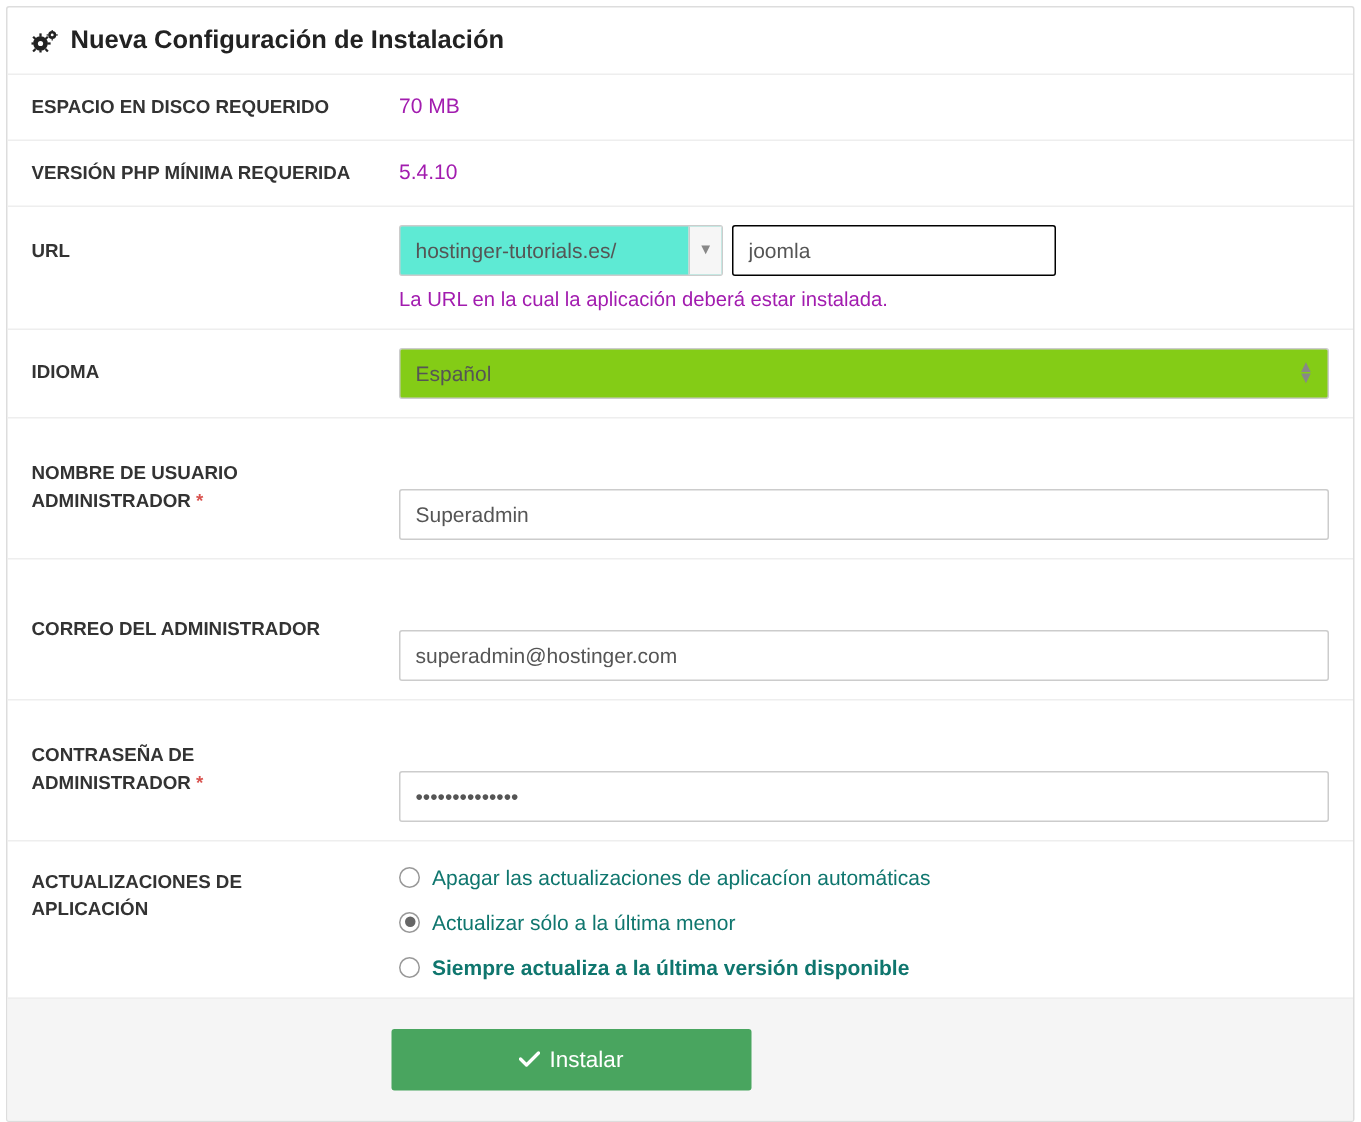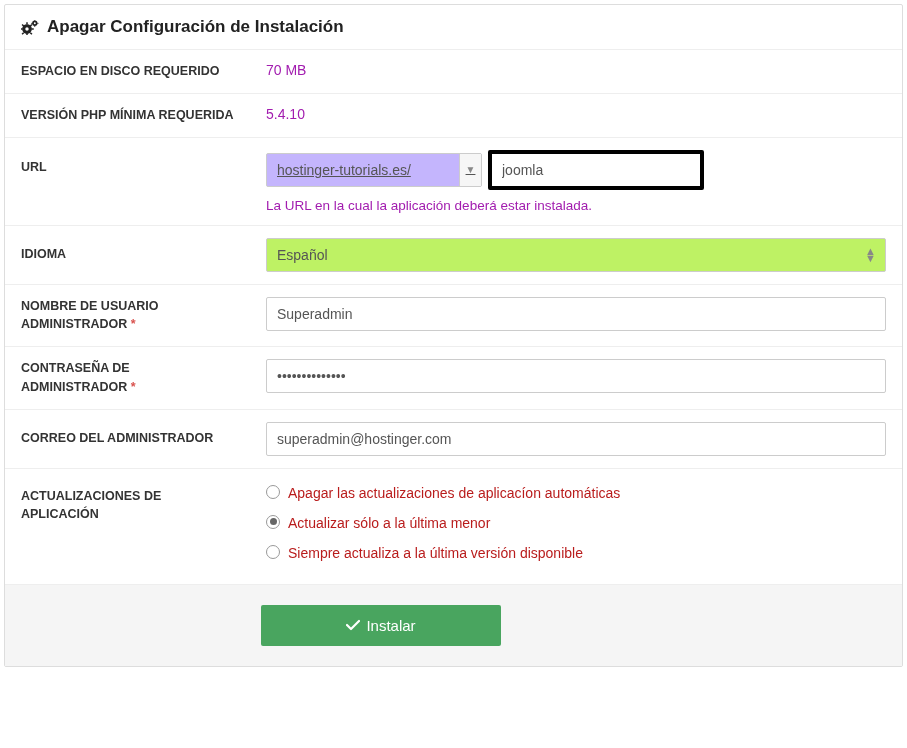--- a/index.html
+++ b/index.html
@@ -54,95 +54,96 @@
   .text-input,
   .select-input {
     width: 100%;
     padding: 8px 10px;
     font-size: 14px;
     border: 1px solid #ccc;
     border-radius: 2px;
     background: #fff;
     color: #555;
     outline: none;
+    margin-top: 35px;
   }
   .url-group {
     display: flex;
     gap: 6px;
     align-items: center;
   }
   .domain-select {
     position: relative;
     display: flex;
     align-items: stretch;
     border: 1px solid #ccc;
     border-radius: 2px;
-    background: #c4b5fd;
+    background: #5eead4;
     color: #555;
     width: 216px;
-    text-decoration: underline;
   }
   .domain-select .domain-text {
     padding: 8px 10px;
     flex: 1;
     font-size: 14px;
   }
   .domain-select .caret-btn {
     width: 22px;
     border-left: 1px solid #ccc;
     background: #f6f6f6;
     display: flex;
     align-items: center;
     justify-content: center;
     font-size: 10px;
     color: #888;
   }
   .path-input {
     width: 216px;
     padding: 8px 10px;
     font-size: 14px;
-    border: 4px solid #000000;
+    border: 1px solid #000000;
     border-radius: 2px;
     background: #fff;
     color: #555;
     outline: none;
   }
 
   .lang-select {
     position: relative;
   }
   .lang-select .select-display {
     width: 100%;
     padding: 8px 28px 8px 10px;
     font-size: 14px;
     border: 1px solid #ccc;
     border-radius: 2px;
-    background: #bef264;
+    background: #84cc16;
     color: #555;
   }
   .lang-select .sort-caret {
     position: absolute;
     right: 10px;
     top: 50%;
     transform: translateY(-50%);
     font-size: 11px;
     color: #888;
     display: flex;
     flex-direction: column;
     line-height: 7px;
   }
 
   .radio-row {
     display: flex;
+    align-items: center;
     gap: 8px;
     margin: 4px 0 14px 0;
     font-size: 14px;
-    color: #b91c1c;
-  }
-  .radio-row:last-child { margin-bottom: 11px; }
+    color: #0f766e;
+  }
+  .radio-row:last-child { margin-bottom: 0; font-weight: bold; }
   .radio-circle {
     width: 14px;
     height: 14px;
     border: 1.5px solid #999;
     border-radius: 50%;
     display: inline-flex;
     align-items: center;
     justify-content: center;
     flex-shrink: 0;
   }
@@ -199,21 +200,21 @@
         <g transform="translate(14,0) scale(0.55)">
           <circle cx="8" cy="8" r="6.5" fill="#222"></circle>
           <circle cx="8" cy="8" r="2.3" fill="#fff"></circle>
           <rect x="7" y="-1" width="2" height="3" fill="#222"></rect>
           <rect x="7" y="14" width="2" height="3" fill="#222"></rect>
           <rect x="-1" y="7" width="3" height="2" fill="#222"></rect>
           <rect x="14" y="7" width="3" height="2" fill="#222"></rect>
         </g>
       </svg>
     </span>
-    <span>Apagar Configuración de Instalación</span>
+    <span>Nueva Configuración de Instalación</span>
   </div>
 
   <table class="form-table">
     <tbody>
 
       <tr>
         <th>ESPACIO EN DISCO REQUERIDO</th>
         <td><span class="static-val">70 MB</span></td>
       </tr>
 
@@ -253,32 +254,32 @@
       <tr>
         <th>
           <span>NOMBRE DE USUARIO ADMINISTRADOR</span><span class="required"> *</span>
         </th>
         <td>
           <input class="text-input" value="Superadmin" style="">
         </td>
       </tr>
 
       <tr>
+        <th>CORREO DEL ADMINISTRADOR</th>
+        <td>
+          <input class="text-input" value="superadmin@hostinger.com" style="">
+        </td>
+      </tr>
+
+      <tr>
         <th>
           <span>CONTRASEÑA DE ADMINISTRADOR</span><span class="required"> *</span>
         </th>
         <td>
           <input type="password" class="text-input" value="••••••••••••••" style="">
-        </td>
-      </tr>
-
-      <tr>
-        <th>CORREO DEL ADMINISTRADOR</th>
-        <td>
-          <input class="text-input" value="superadmin@hostinger.com" style="">
         </td>
       </tr>
 
 
       <tr class="valign-top">
         <th>ACTUALIZACIONES DE APLICACIÓN</th>
         <td>
           <label class="radio-row">
             <span class="radio-circle"></span>
             <span>Apagar las actualizaciones de aplicacíon automáticas</span>

